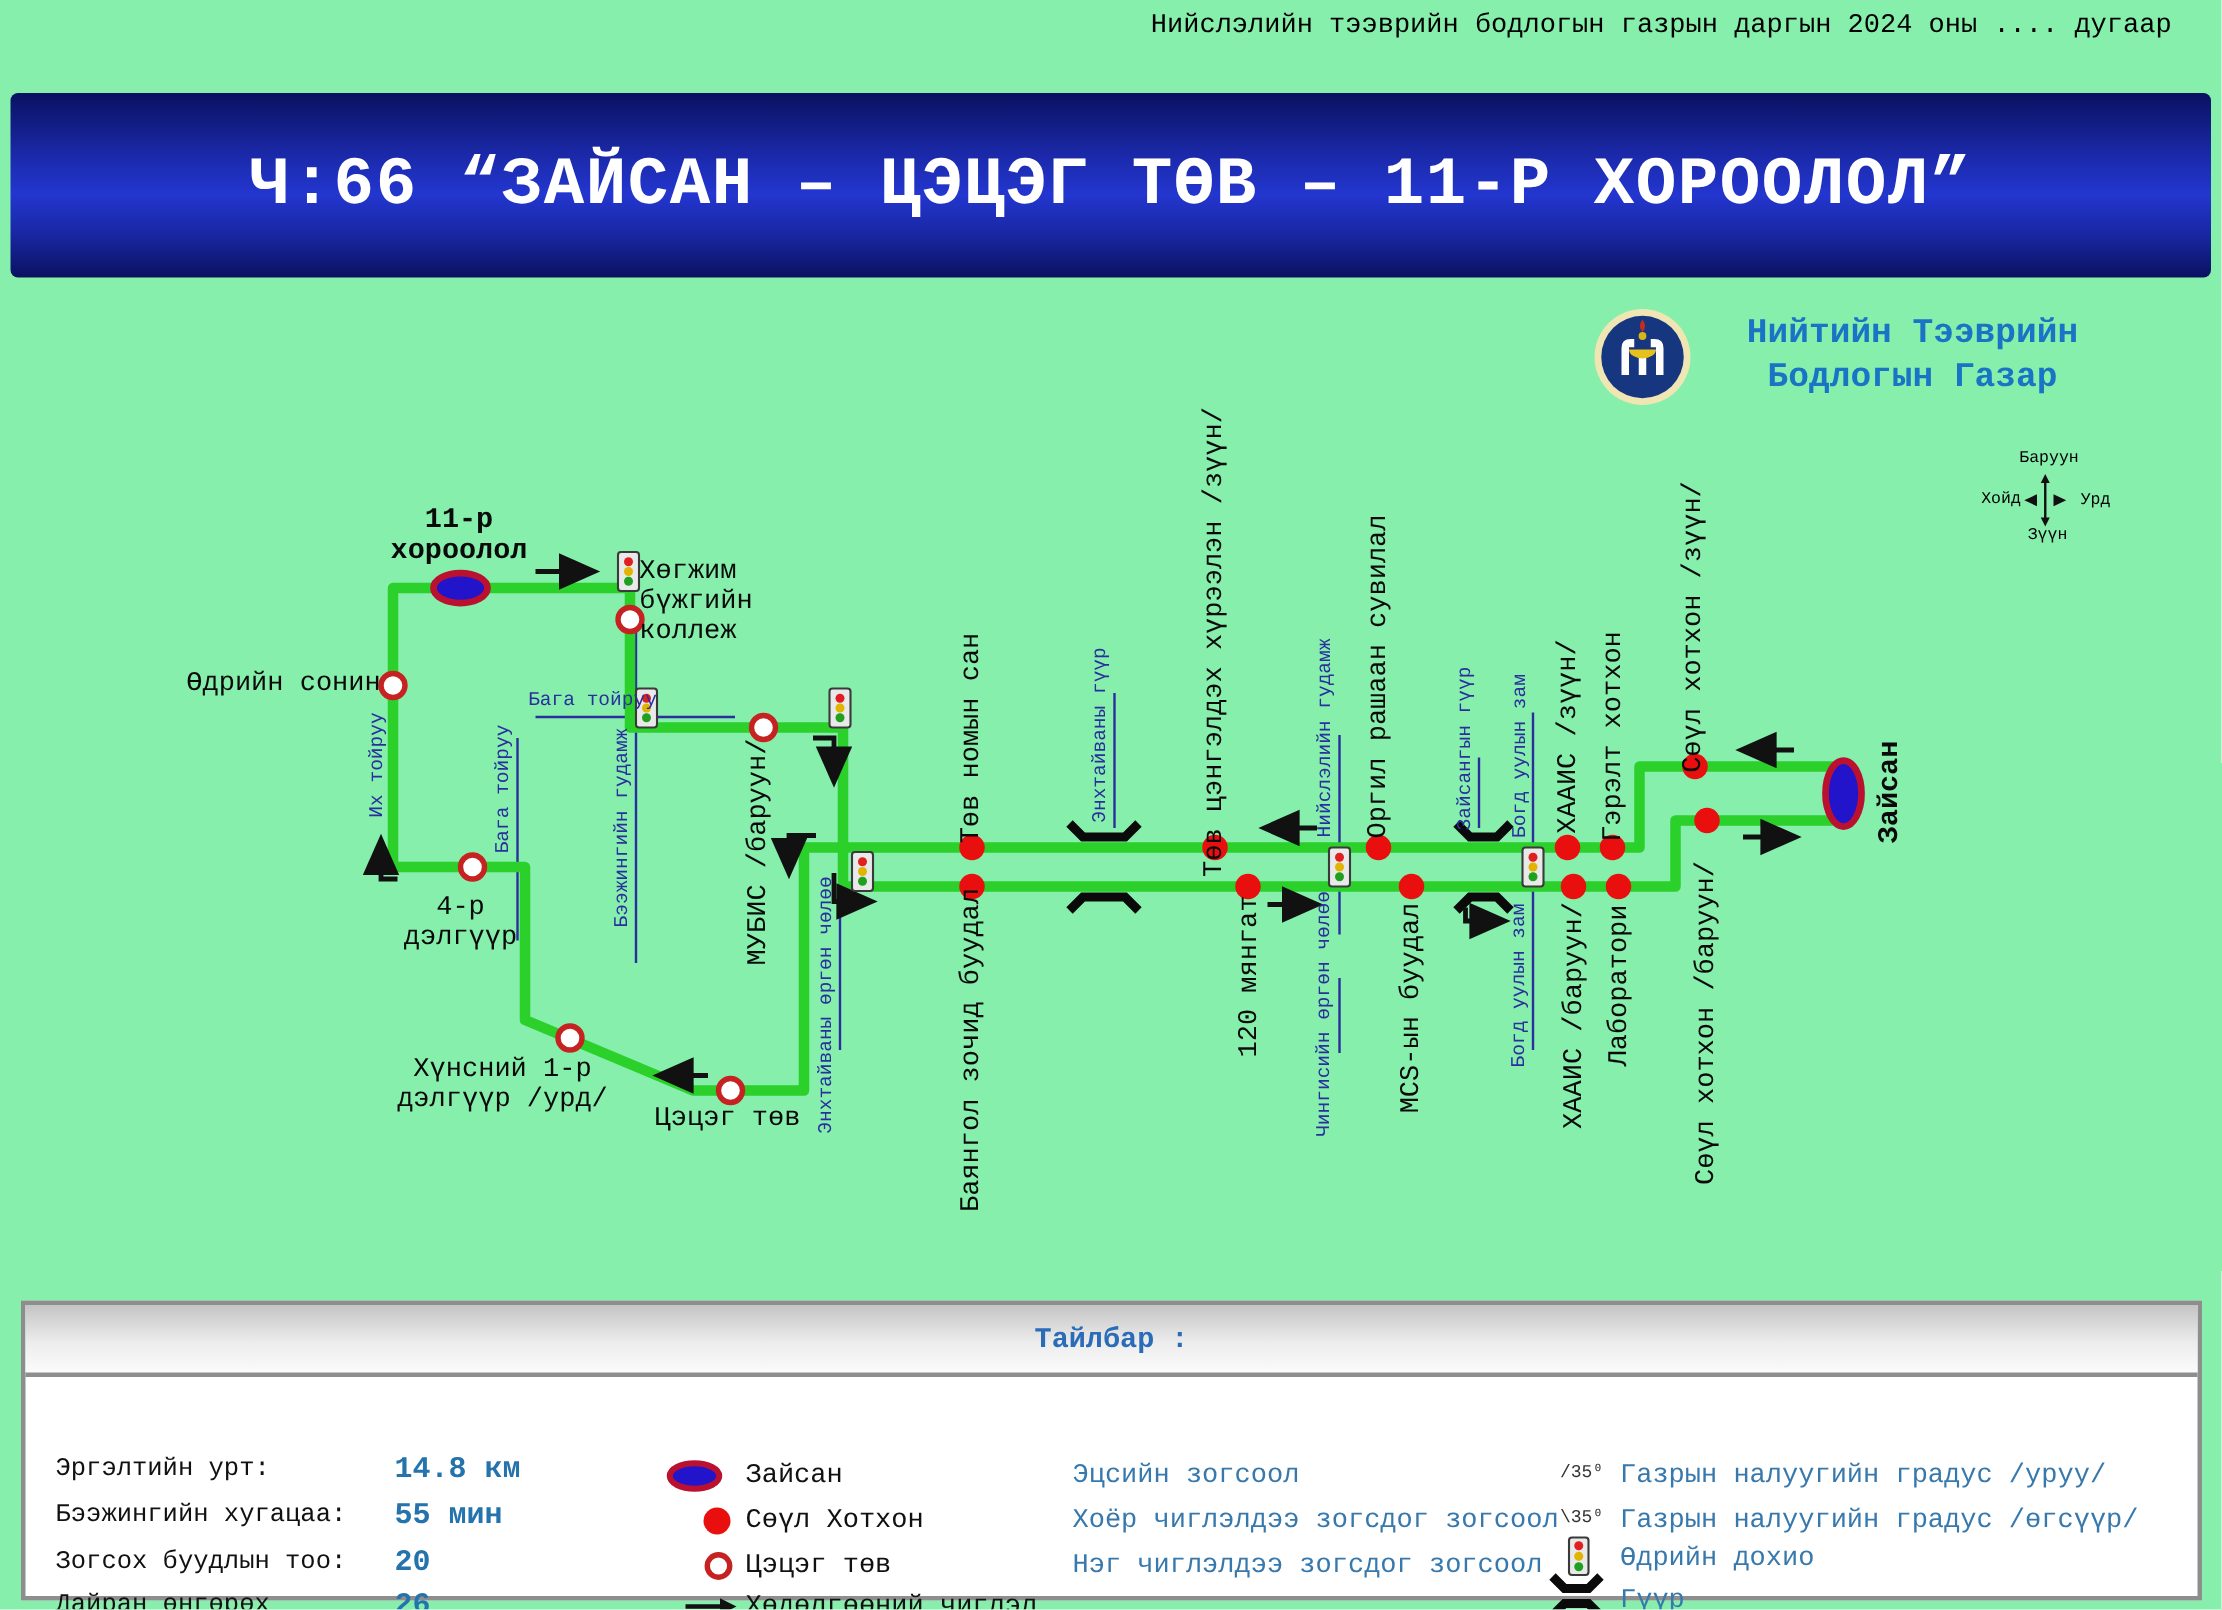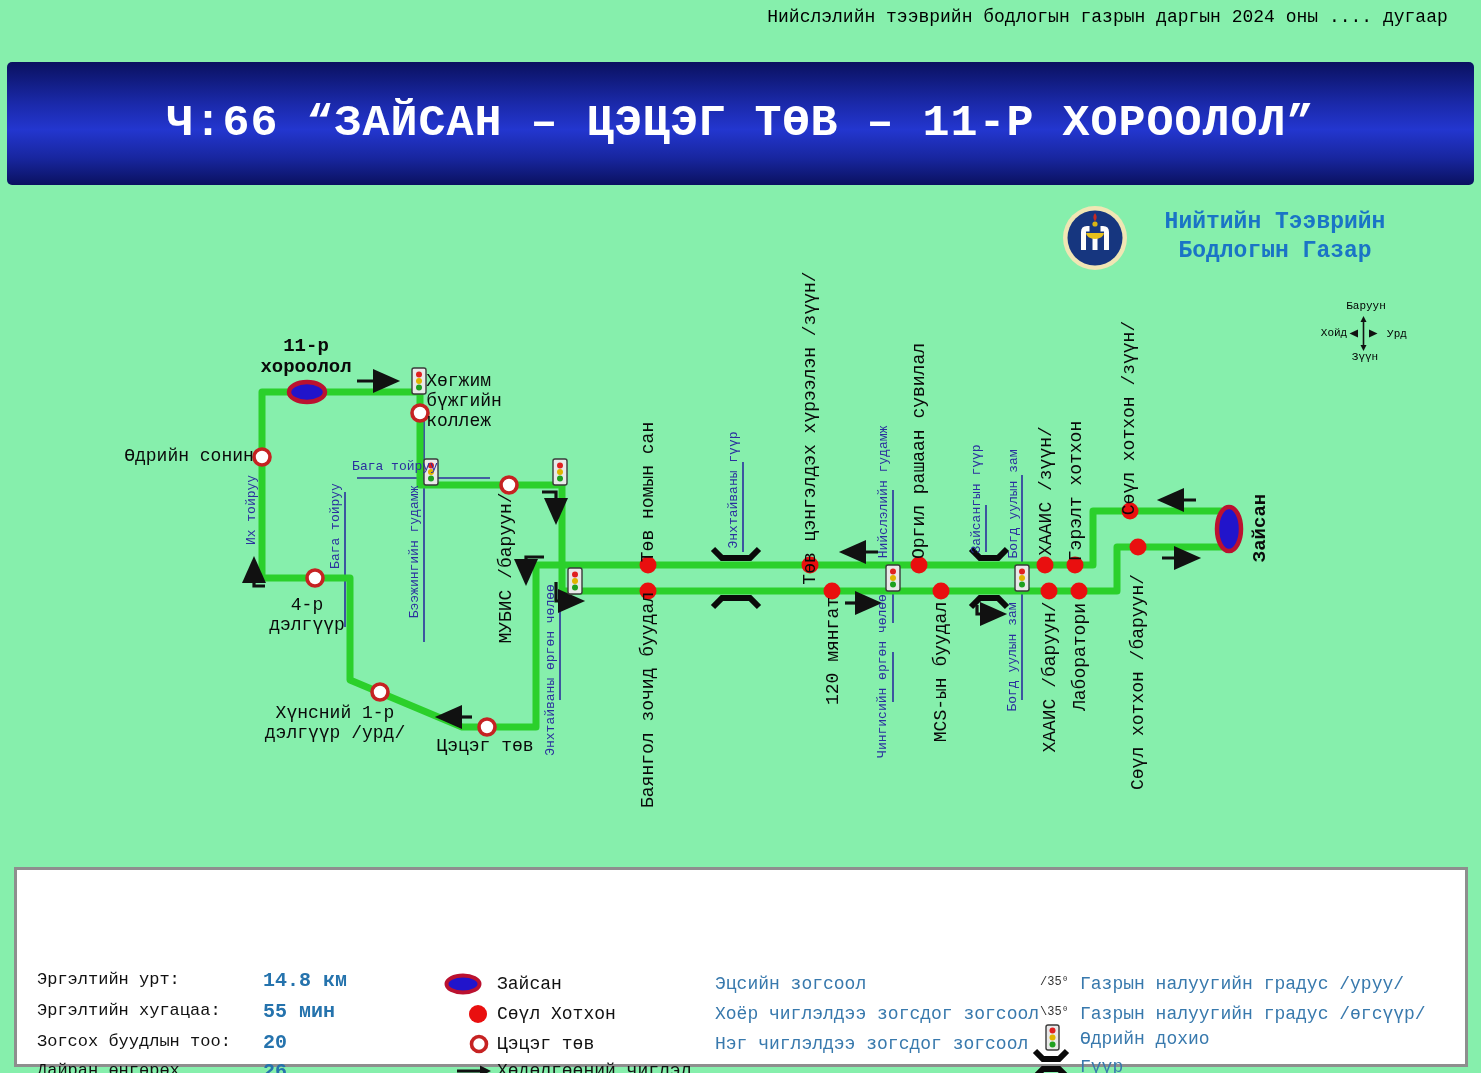--- a/index.html
+++ b/index.html
@@ -218,24 +218,27 @@
       <div class="map-label rot" style="left: 1047px; top: 491px;">ХААИС /зүүн/</div>
       <div class="map-label rot" style="left: 1051px; top: 677px;">ХААИС /баруун/</div>
       <div class="map-label rot" style="left: 1077px; top: 491px;">Гэрэлт хотхон</div>
       <div class="map-label rot" style="left: 1081px; top: 657px;">Лаборатори</div>
       <div class="map-label rot" style="left: 1130px; top: 418px;">Сөүл хотхон /зүүн/</div>
       <div class="map-label rot" style="left: 1139px; top: 682px;">Сөүл хотхон /баруун/</div>
       <div class="map-label bold rot" style="left: 1260px; top: 528px;">Зайсан</div>
     </div>
 
   <div class="legend">
+    <div class="lg-head">
+      <span>Тайлбар :</span>
+    </div>
     <div class="lg-body">
 
       <span class="lg-item lg-label" style="left:20px;top:62px">Эргэлтийн урт:</span>
-      <span class="lg-item lg-label" style="left:20px;top:93px">Эргэлтийн хугацаа:</span>
+      <span class="lg-item lg-label" style="left:20px;top:93px">Бээжингийн хугацаа:</span>
       <span class="lg-item lg-label" style="left:20px;top:124px">Зогсох буудлын тоо:</span>
       <span class="lg-item lg-label" style="left:20px;top:164px">Дайран өнгөрөх
 уулзварын тоо:</span>
       <span class="lg-item lg-value" style="left:246px;top:62px">14.8 км</span>
       <span class="lg-item lg-value" style="left:246px;top:93px">55 мин</span>
       <span class="lg-item lg-value" style="left:246px;top:124px">20</span>
       <span class="lg-item lg-value" style="left:246px;top:153px">26</span>
 
       <svg class="lg-item icon-box" style="left:426px;top:66px" width="40" height="22">
         <ellipse cx="20" cy="11" rx="16.5" ry="8.5" fill="#2114cb" stroke="#bb1130" stroke-width="4"></ellipse>

